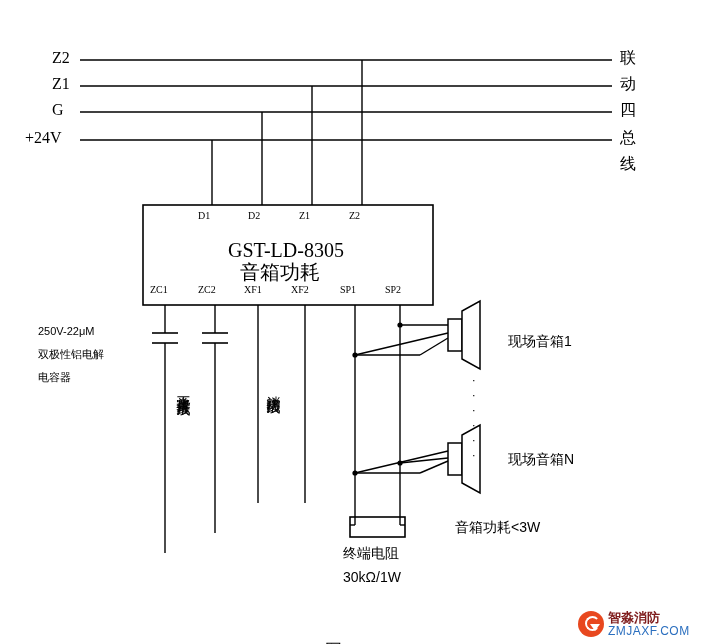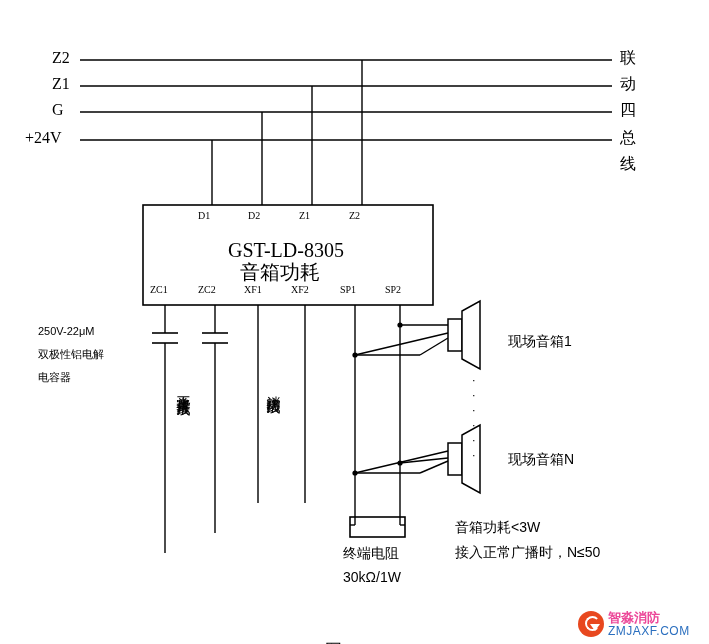--- a/index.html
+++ b/index.html
@@ -96,21 +96,21 @@
     border-top: 7px solid #fff;
   }
   .wm-text {
     display: flex;
     flex-direction: column;
     line-height: 1.05;
   }
   .wm-top {
     font-size: 13px;
     font-weight: bold;
-    color: #ec4899;
+    color: #7f1d1d;
   }
   .wm-bot {
     font-size: 12px;
     color: #2b6fbf;
     letter-spacing: 0.5px;
   }
 </style>
 </head>
 <body>
 
@@ -218,21 +218,20 @@
   <div class="lbl med vert" style="left:266px; top:352px;">消防广播线</div>
 
   <div class="lbl med" style="left:343px; top:512px;">终端电阻</div>
   <div class="lbl med" style="left:343px; top:536px;">30kΩ/1W</div>
 
   <div class="lbl med" style="left:508px; top:300px;text-align:right;">现场音箱1</div>
   <div class="lbl med" style="left:508px; top:418px;">现场音箱N</div>
   <div class="lbl med vert" style="left:466px; top:340px; font-size:12px;">······</div>
 
   <div class="lbl med" style="left:455px; top:486px;">音箱功耗&lt;3W</div>
-  <div class="lbl med" style="left:455px; top:511px;">接入正常广播时，N≤50</div>
 
   <div class="lbl figcap" style="left:325px; top:608px;">图 10-7</div>
 
   <div class="wm" style="left:578px; top:578px;">
     <div class="wm-circle"></div>
     <div class="wm-text">
       <span class="wm-top">智淼消防</span>
       <span class="wm-bot">ZMJAXF.COM</span>
     </div>
   </div>

